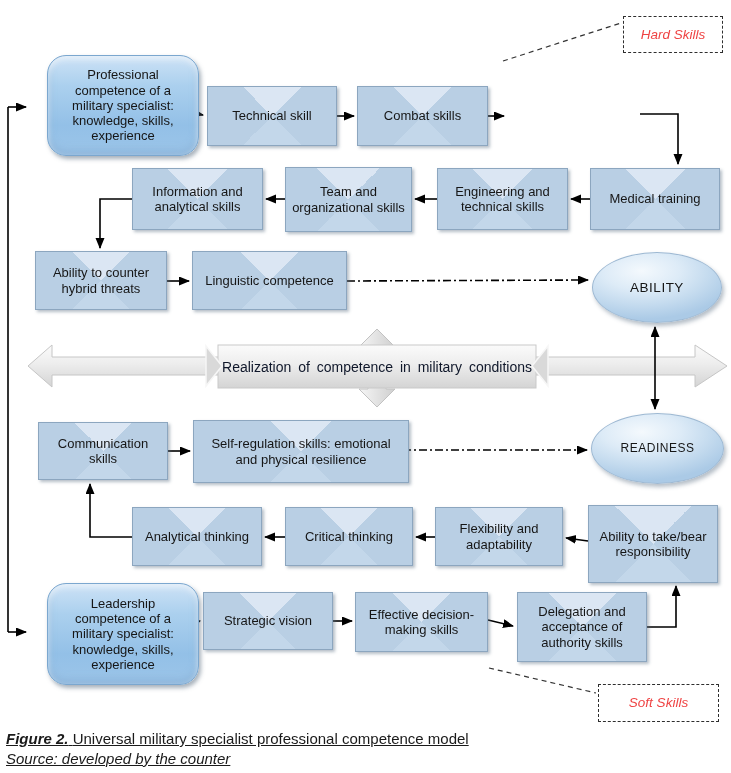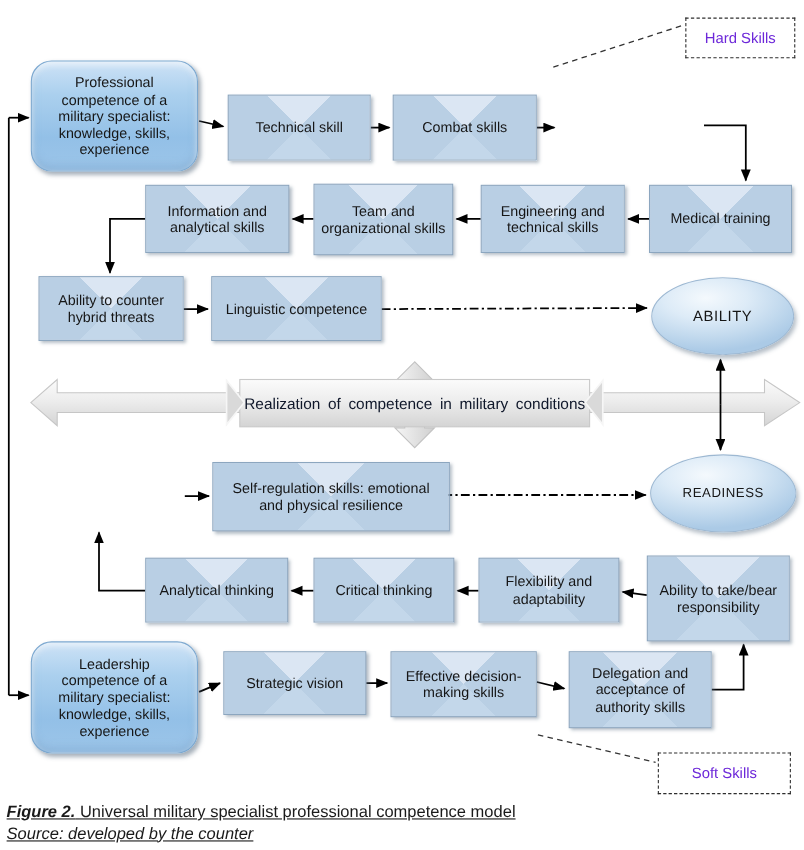--- a/index.html
+++ b/index.html
@@ -20,32 +20,32 @@
         var(--facet-side,#b9cfe4) 180deg 270deg,
         var(--facet-top,#dbe6f3) 270deg 360deg);
     border:1px solid var(--box-border,#8ca6bf);
     box-shadow:2px 2px 3px rgba(90,110,130,.45);
     padding:2px 6px;box-sizing:border-box;
   }
   .rounded{
     background:linear-gradient(180deg,#cde2f6 0%,#abd0ee 30%,#93c0e7 70%,#9cc5e9 100%);
     border:1px solid #7ba7cf;border-radius:19px;
     box-shadow:2px 3px 4px rgba(80,100,120,.5), inset 0 3px 6px rgba(255,255,255,.65), inset 0 -4px 8px rgba(110,150,190,.35);
-    padding:4px 16px;box-sizing:border-box;font-size:13px;
+    padding:4px 16px;box-sizing:border-box;font-size:13px;margin-left:19px;
   }
   .ellipse{
     border-radius:50%;
     background:radial-gradient(ellipse 75% 70% at 38% 26%,#f4f9fd 0%,#ddebf7 40%,#c3daee 72%,#abcae6 100%);
     border:1px solid #9db8d2;
     box-shadow:2px 3px 4px rgba(90,110,130,.45);
     box-sizing:border-box;letter-spacing:.5px;
   }
   .dashedlabel{
     border:1.4px dashed #2e2e2e;background:#fff;
-    font-size:13.5px;color:#6d28d9;box-sizing:border-box;justify-content:center;
+    font-style:italic;font-size:13.5px;color:#ef4444;box-sizing:border-box;justify-content:center;
   }
   #center-arrow-label{
     position:absolute;z-index:3;display:flex;align-items:center;justify-content:center;
     font-size:14px;color:#0f172a;word-spacing:3px;text-align:center;
   }
   #caption{position:absolute;left:6px;top:729px;z-index:2;font-size:15px;color:#1a1a1a;line-height:1.3;text-decoration:underline;}
   #caption .figlabel{font-weight:bold;font-style:italic;}
   #caption .sourceline{font-style:italic;}
 </style>
 </head>
@@ -158,20 +158,23 @@
 
   <div class="node bevel" style="left:192px;top:251px;width:155px;height:59px">
     <span>Linguistic competence</span>
   </div>
   <div class="node ellipse" style="left:591px;top:413px;width:133px;height:71px;font-size:12px">
     <span>READINESS</span>
   </div>
 
   <div id="center-arrow-label" style="left:218px;top:345px;width:318px;height:43px">Realization of competence in military conditions</div>
 
+  <div class="node bevel" style="left:38px;top:422px;width:130px;height:58px">
+    <span>Communication skills</span>
+  </div>
   <div class="node bevel" style="left:193px;top:420px;width:216px;height:63px">
     <span>Self-regulation skills: emotional and physical resilience</span>
   </div>
   <div class="node bevel" style="left:132px;top:507px;width:130px;height:59px">
     <span>Analytical thinking</span>
   </div>
   <div class="node bevel" style="left:285px;top:507px;width:128px;height:59px">
     <span>Critical thinking</span>
   </div>
   <div class="node bevel" style="left:435px;top:507px;width:128px;height:59px">

